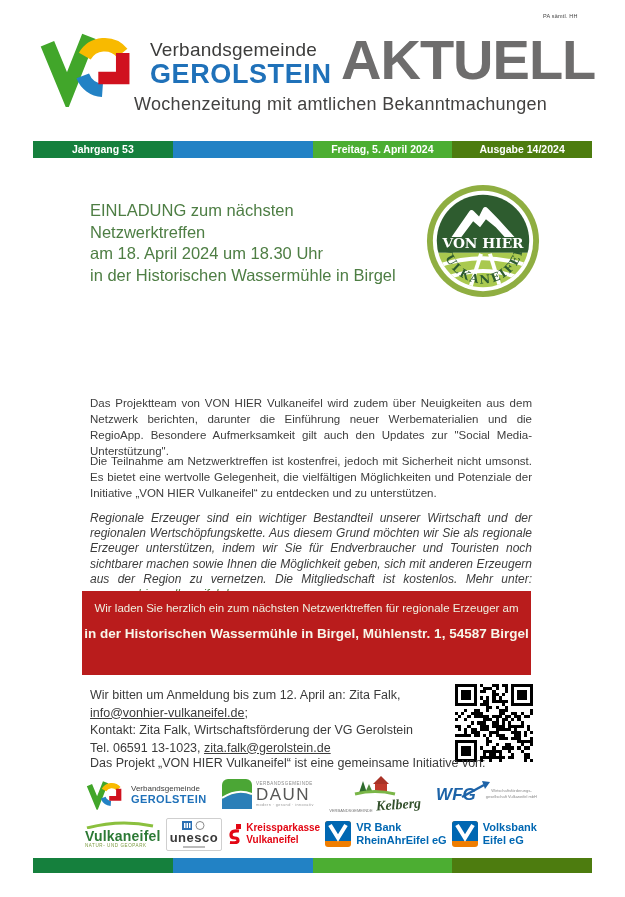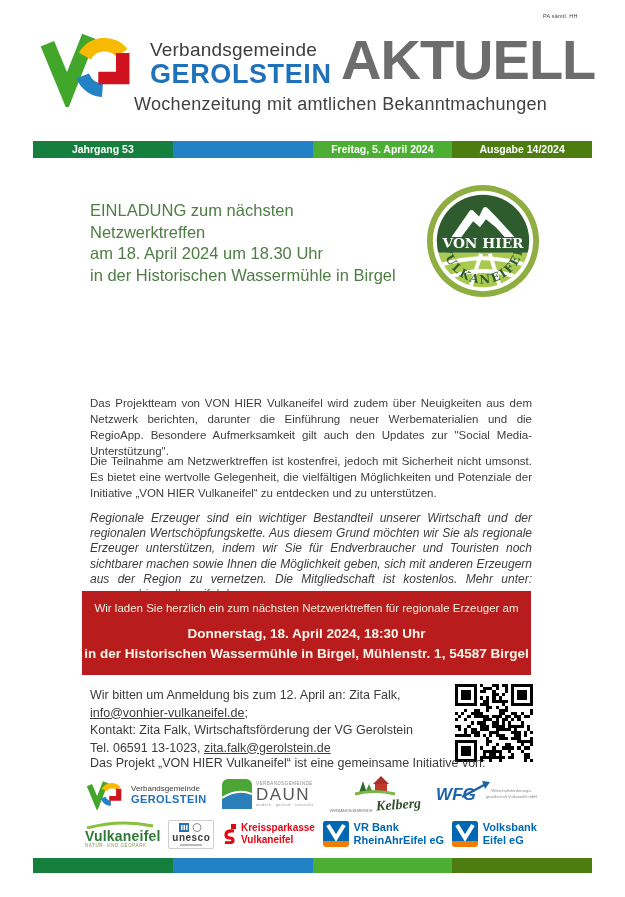--- a/index.html
+++ b/index.html
@@ -80,21 +80,21 @@
   .wfg { display:flex; flex-direction:row; align-items:center; }
   .wfg .wfg-mark { position:relative; font-style:italic; font-weight:bold; font-size:17px;
                    color:#1d63a8; line-height:1; padding-right:10px; }
   .wfg .wfg-mark svg { position:absolute; right:-4px; top:-5px; }
   .wfg .c { font-size:4px; color:#8a8a8a; line-height:1.4; text-align:center; }
   .geopark { display:flex; flex-direction:column; align-items:flex-start; }
   .geopark .b { font-size:14px; font-weight:bold; color:#2c7a35; line-height:1; letter-spacing:.2px; }
   .geopark .c { font-size:4.5px; color:#7a9a3e; letter-spacing:.6px; }
   .unesco { display:flex; flex-direction:column; align-items:center; border:1px solid #cfcfcf;
             padding:2px 3px; border-radius:2px; }
-  .unesco .b { font-size:10px; font-weight:bold; color:#3a3a3a; letter-spacing:.5px; }
+  .unesco .b { font-size:13px; font-weight:bold; color:#3a3a3a; letter-spacing:.5px; }
   .unesco .bar { width:22px; height:2px; background:#bbb; margin-top:1px; }
   .ksk { display:flex; align-items:center; gap:4px; }
   .ksk .t { font-size:10px; font-weight:bold; color:#e30613; line-height:1.2; }
   .bank { display:flex; align-items:center; gap:5px; }
   .bank .t { font-size:11px; font-weight:bold; color:#0067b2; line-height:1.2; }
 </style>
 </head>
 <body>
 
 <svg width="0" height="0" style="position:absolute">
@@ -164,21 +164,20 @@
       <textPath href="#vh-arc" startOffset="50%" text-anchor="middle">VULKANEIFEL</textPath>
     </text>
   </svg>
 
   <p class="para p2">Das Projektteam von VON HIER Vulkaneifel wird zudem über Neuigkeiten aus dem Netzwerk berichten, darunter die Einführung neuer Werbematerialien und die RegioApp. Besondere Aufmerksamkeit gilt auch den Updates zur "Social Media-Unterstützung".</p>
   <p class="para p3">Die Teilnahme am Netzwerktreffen ist kostenfrei, jedoch mit Sicherheit nicht umsonst. Es bietet eine wertvolle Gelegenheit, die vielfältigen Möglichkeiten und Potenziale der Initiative „VON HIER Vulkaneifel“ zu entdecken und zu unterstützen.</p>
   <p class="para pi"><span>Regionale Erzeuger sind ein wichtiger Bestandteil unserer Wirtschaft und der regionalen Wertschöpfungskette. Aus diesem Grund möchten wir Sie als regionale Erzeuger unterstützen, indem wir Sie für Endverbraucher und Touristen noch sichtbarer machen sowie Ihnen die Möglichkeit geben, sich mit anderen Erzeugern aus der Region zu vernetzen. Die Mitgliedschaft ist kostenlos. Mehr unter: </span><a class="green-link" href="#">www.vonhier-vulkaneifel.de</a></p>
 
   <div class="event-box">
     <div class="eb1">Wir laden Sie herzlich ein zum nächsten Netzwerktreffen für regionale Erzeuger am</div>
-    <div class="eb2">Donnerstag, 18. April 2024, 18:30 Uhr</div>
     <div class="eb3">in der Historischen Wassermühle in Birgel, Mühlenstr. 1, 54587 Birgel</div>
   </div>
 
   <div class="contact">
     <span>Wir bitten um Anmeldung bis zum 12. April an: Zita Falk,</span><br>
     <a href="#">info@vonhier-vulkaneifel.de</a><span>;</span><br>
     <span>Kontakt: Zita Falk, Wirtschaftsförderung der VG Gerolstein</span><br>
     <span>Tel. 06591 13-1023, </span><a href="#">zita.falk@gerolstein.de</a>
   </div>
   <svg class="qr" id="qr" width="78" height="78" viewBox="0 0 25 25" shape-rendering="crispEdges">

